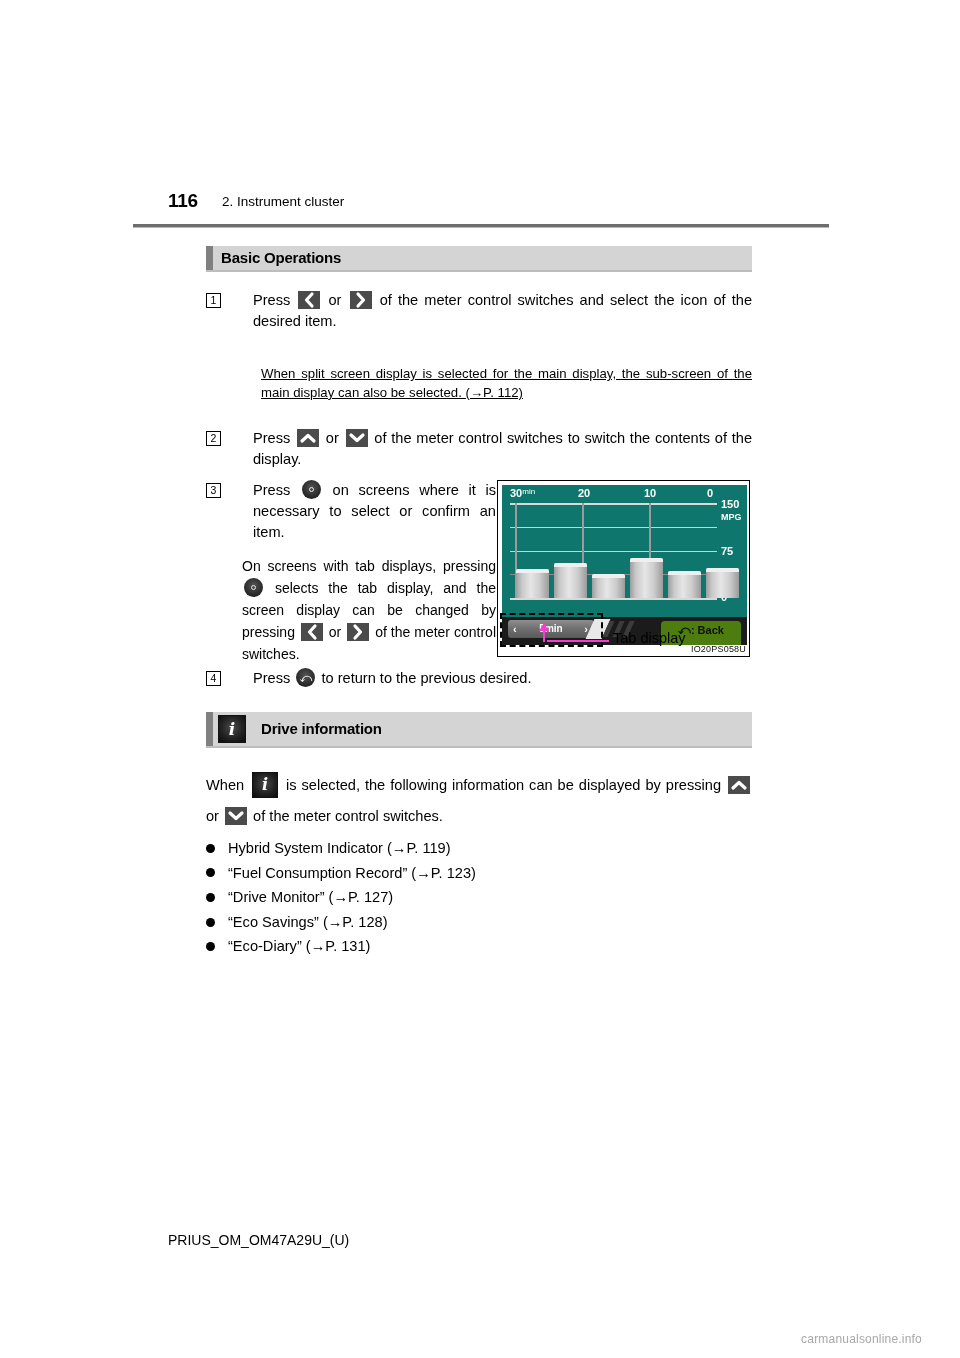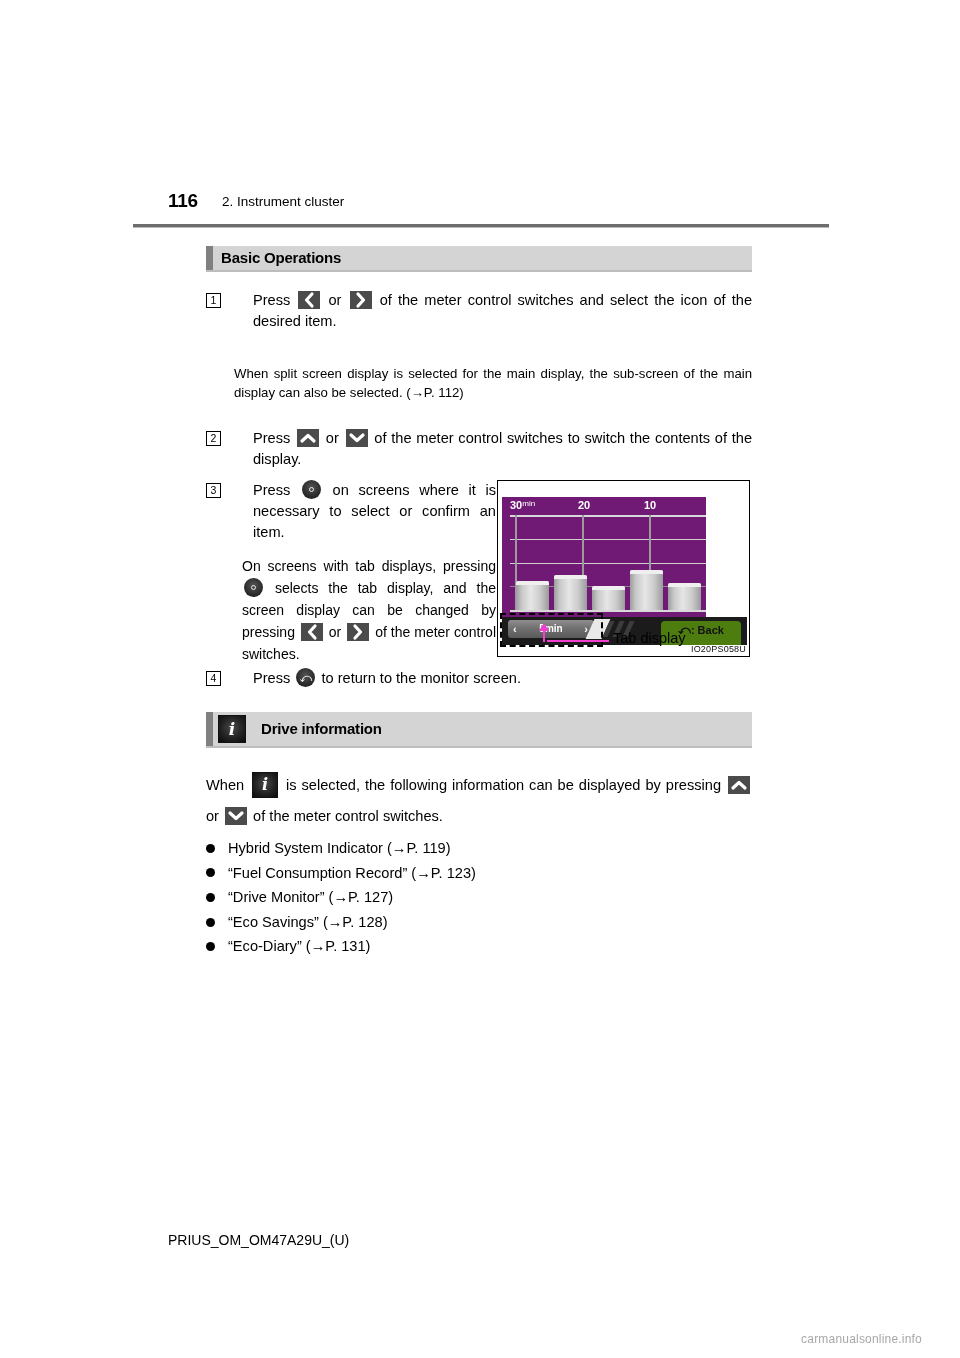--- a/index.html
+++ b/index.html
@@ -213,24 +213,24 @@
     left: 497px;
     top: 480px;
     width: 253px;
     height: 177px;
     background: #fff;
     border: 1px solid #000;
     box-sizing: border-box;
   }
   .fig-screen {
     position: absolute;
-    left: 4px; top: 16px;
-    width: 204px;
+    left: 4px; top: 4px;
+    width: 245px;
     height: 132px;
-    background: #701a75;
+    background: #0f766e;
     overflow: hidden;
   }
   .scr-toplabels {
     position: absolute; left: 0; top: 2px;
     width: 100%; height: 15px;
   }
   .scr-toplabels span {
     position: absolute;
     color: #ffffff;
     font-size: 11px;
@@ -433,21 +433,21 @@
       <span class="key">
         <svg width="22" height="18" viewBox="0 0 22 18">
             <path d="M8 3 L13.5 9 L8 15" fill="none" stroke="#fff" stroke-width="3.2" stroke-linecap="round" stroke-linejoin="round"></path>
           </svg>
       </span>
       <span>of the meter control switches and select the icon of the desired item.</span>
     </div>
   </div>
 
   <div class="step" style="left:206px; top:355px; width:546px;">
-    <div class="step-body sub" style="margin-left:28px; margin-top:10px;">When split screen display is selected for the main display, the sub-screen of the main display can also be selected. (→P. 112)</div>
+    <div class="step-body sub" style="margin-left:55px; margin-top:10px;text-decoration:underline;">When split screen display is selected for the main display, the sub-screen of the main display can also be selected. (→P. 112)</div>
   </div>
 
   <div class="step" style="left:206px; top:428px; width:546px;">
     <div class="step-num">2</div>
     <div class="step-body">
       <span>Press</span>
       <span class="key">
         <svg width="22" height="18" viewBox="0 0 22 18">
             <path d="M5 12 L11 6.5 L17 12" fill="none" stroke="#fff" stroke-width="3.2" stroke-linecap="round" stroke-linejoin="round"></path>
           </svg>
@@ -559,21 +559,21 @@
 
   <div class="callout-arrow"></div>
   <div class="callout-line"></div>
   <div class="callout-text">Tab display</div>
 
   <div class="step" style="left:206px; top:668px; width:546px;">
     <div class="step-num">4</div>
     <div class="step-body">
       <span>Press</span>
       <span class="key-round"><span class="back">⤺</span></span>
-      <span>to return to the monitor screen.</span>
+      <span>to return to the previous desired.</span>
     </div>
   </div>
 
   <div class="sec-bar" id="sec-drive">
     <div class="tick"></div>
     <div class="info-badge">
       <span class="glyph">i</span>
     </div>
     <div class="sec-label">Drive information</div>
   </div>

